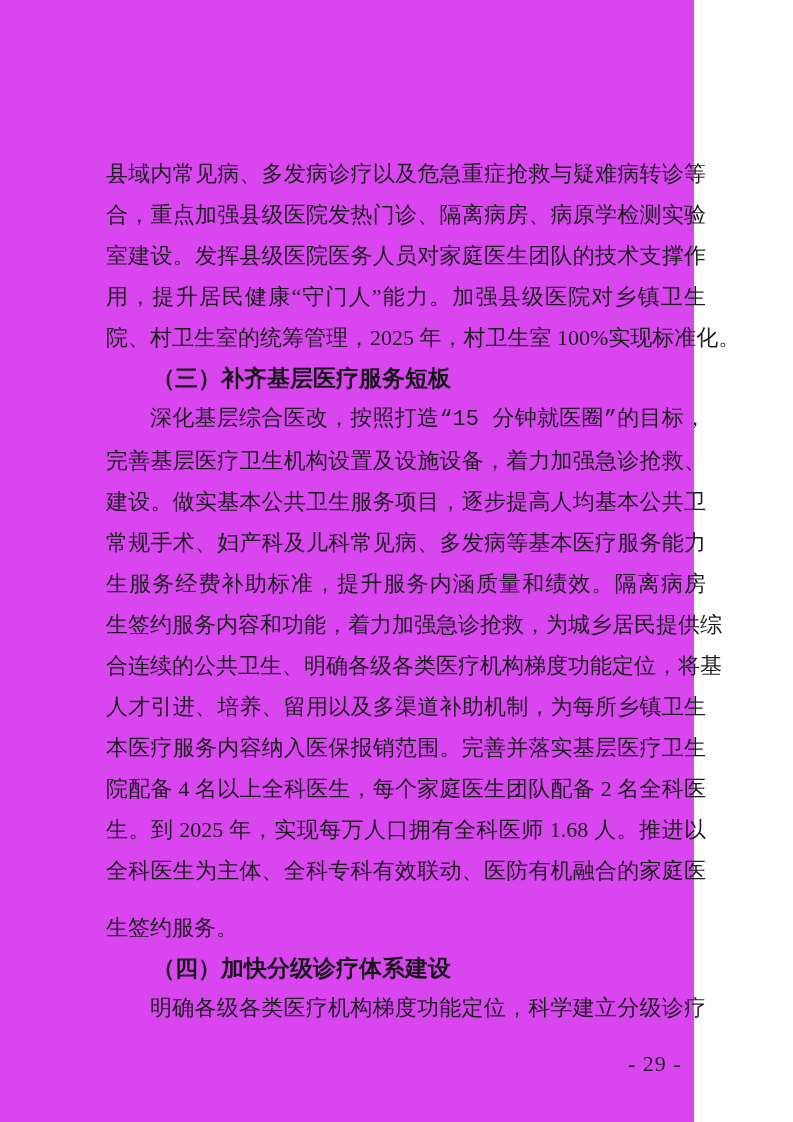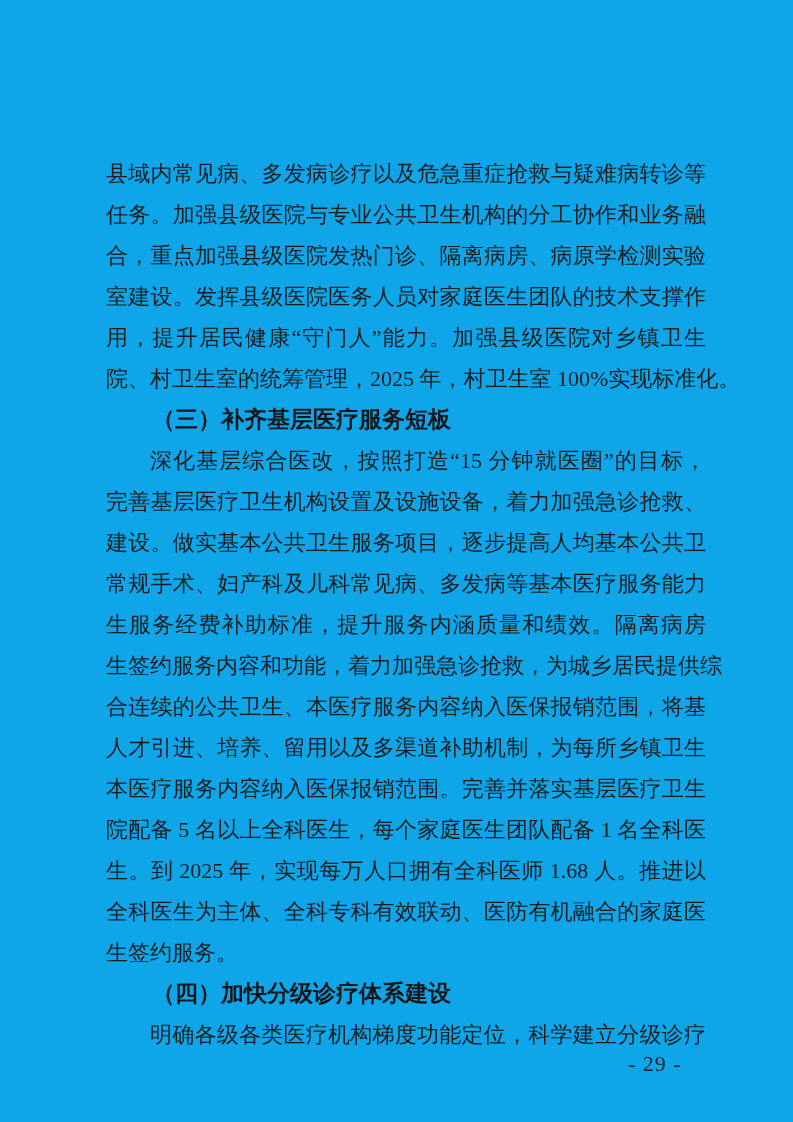--- a/index.html
+++ b/index.html
@@ -5,23 +5,23 @@
   html, body {
     margin: 0;
     padding: 0;
     width: 793px;
     height: 1122px;
     background: #ffffff;
     overflow: hidden;
   }
   .page {
     position: relative;
-    width: 793px;
+    width: 694px;
     height: 1122px;
-    background: #0ea5e9;
+    background: #d946ef;
     font-family: "Liberation Serif", "DejaVu Serif", serif;
     color: #1d1d1f;
   }
   .textblock {
     position: absolute;
     left: 106px;
     top: 153px;
     width: 600px;
   }
   .line {
@@ -29,24 +29,25 @@
     line-height: 41px;
     font-size: 22px;
     white-space: nowrap;
     text-align: justify;
     text-align-last: justify;
     letter-spacing: 0px;
     color: #1d1d1f;
   }
   
   .line.j { text-align-last: justify; }
-  .line.first { text-indent: 44px; }
+  .line.first { text-indent: 44px; font-family: Liberation Mono, monospace; }
   .line.last {
     text-align: left;
     text-align-last: left;
+    margin-top: 16px;
   }
   .line.heading {
     text-align: right;
     text-align-last: left;
     text-indent: 46px;
     font-weight: bold;
     font-size: 23px;
     color: #161618;
   }
   .page-number {
@@ -58,36 +59,35 @@
     color: #222;
     font-family: "Liberation Serif", "DejaVu Serif", serif;
   }
 </style>
 </head>
 <body>
 
 <div class="page">
   <div class="textblock">
     <div class="line j">县域内常见病、多发病诊疗以及危急重症抢救与疑难病转诊等</div>
-    <div class="line j">任务。加强县级医院与专业公共卫生机构的分工协作和业务融</div>
     <div class="line j">合，重点加强县级医院发热门诊、隔离病房、病原学检测实验</div>
     <div class="line j">室建设。发挥县级医院医务人员对家庭医生团队的技术支撑作</div>
     <div class="line j">用，提升居民健康“守门人”能力。加强县级医院对乡镇卫生</div>
     <div class="line j">院、村卫生室的统筹管理，2025 年，村卫生室 100%实现标准化。</div>
     <div class="line heading">（三）补齐基层医疗服务短板</div>
     <div class="line j first">深化基层综合医改，按照打造“15 分钟就医圈”的目标，</div>
     <div class="line j">完善基层医疗卫生机构设置及设施设备，着力加强急诊抢救、</div>
     <div class="line j">建设。做实基本公共卫生服务项目，逐步提高人均基本公共卫</div>
     <div class="line j">常规手术、妇产科及儿科常见病、多发病等基本医疗服务能力</div>
     <div class="line j">生服务经费补助标准，提升服务内涵质量和绩效。隔离病房</div>
     <div class="line j">生签约服务内容和功能，着力加强急诊抢救，为城乡居民提供综</div>
-    <div class="line j">合连续的公共卫生、本医疗服务内容纳入医保报销范围，将基</div>
+    <div class="line j">合连续的公共卫生、明确各级各类医疗机构梯度功能定位，将基</div>
     <div class="line j">人才引进、培养、留用以及多渠道补助机制，为每所乡镇卫生</div>
     <div class="line j">本医疗服务内容纳入医保报销范围。完善并落实基层医疗卫生</div>
-    <div class="line j">院配备 5 名以上全科医生，每个家庭医生团队配备 1 名全科医</div>
+    <div class="line j">院配备 4 名以上全科医生，每个家庭医生团队配备 2 名全科医</div>
     <div class="line j">生。到 2025 年，实现每万人口拥有全科医师 1.68 人。推进以</div>
     <div class="line j">全科医生为主体、全科专科有效联动、医防有机融合的家庭医</div>
     <div class="line last">生签约服务。</div>
     <div class="line heading">（四）加快分级诊疗体系建设</div>
     <div class="line j first">明确各级各类医疗机构梯度功能定位，科学建立分级诊疗</div>
   </div>
   <div class="page-number">- 29 -</div>
 </div>
 
 </body></html>

